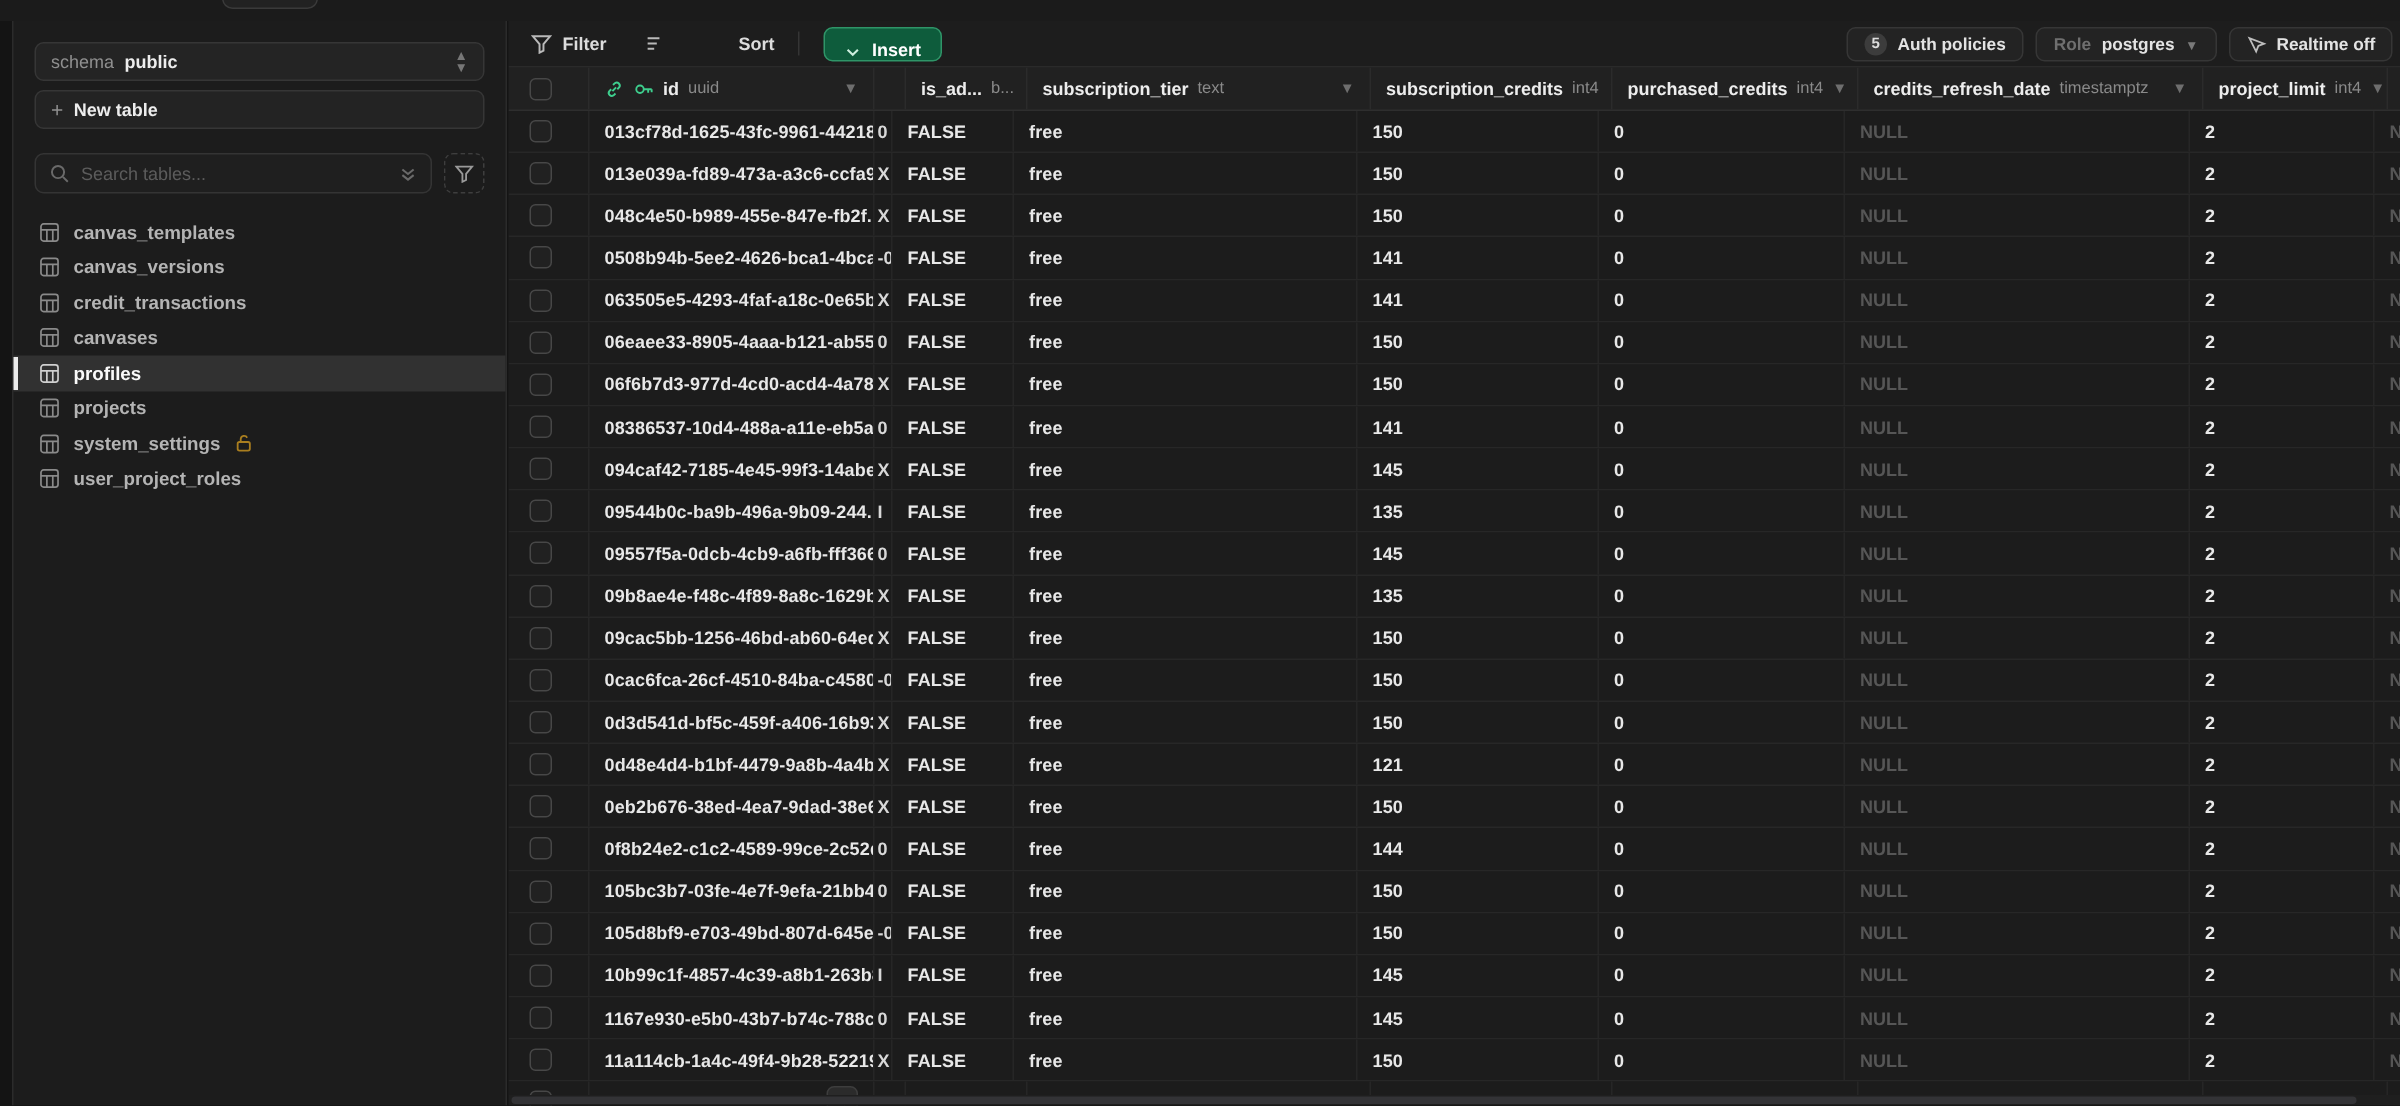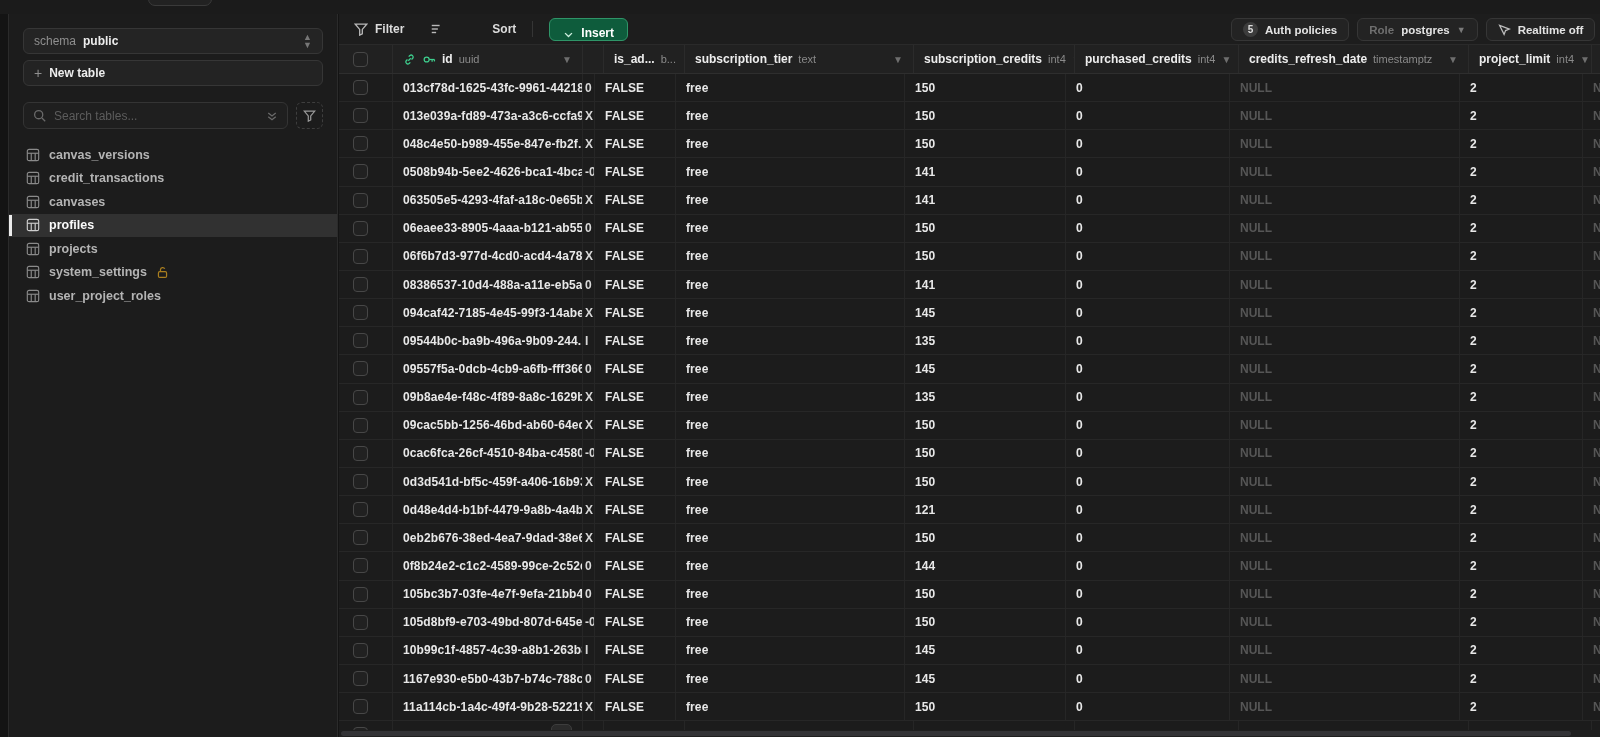--- a/index.html
+++ b/index.html
@@ -126,20 +126,29 @@
               <polyline points="3,9 8,13 13,9"></polyline>
             </svg>
         </div>
         <button id="filter-tables-button">
           <svg width="13" height="13" viewBox="0 0 16 16" fill="none" stroke="#9a9a9a" stroke-width="1.5">
               <path d="M1.5 2.5h13l-5 6v5l-3 1.5v-6.5z"></path>
             </svg>
         </button>
       </div>
       <div id="table-list">
+          <div class="tbl-item">
+            <svg width="14" height="14" viewBox="0 0 16 16" fill="none" stroke="#8a8a8a" stroke-width="1.3">
+              <rect x="1.5" y="1.5" width="13" height="13" rx="2"></rect>
+              <line x1="1.5" y1="6" x2="14.5" y2="6"></line>
+              <line x1="6" y1="6" x2="6" y2="14.5"></line>
+              <line x1="10.5" y1="6" x2="10.5" y2="14.5"></line>
+            </svg>
+            <span>canvas_templates</span>
+          </div>
           <div class="tbl-item">
             <svg width="14" height="14" viewBox="0 0 16 16" fill="none" stroke="#8a8a8a" stroke-width="1.3">
               <rect x="1.5" y="1.5" width="13" height="13" rx="2"></rect>
               <line x1="1.5" y1="6" x2="14.5" y2="6"></line>
               <line x1="6" y1="6" x2="6" y2="14.5"></line>
               <line x1="10.5" y1="6" x2="10.5" y2="14.5"></line>
             </svg>
             <span>canvas_versions</span>
           </div>
           <div class="tbl-item">

